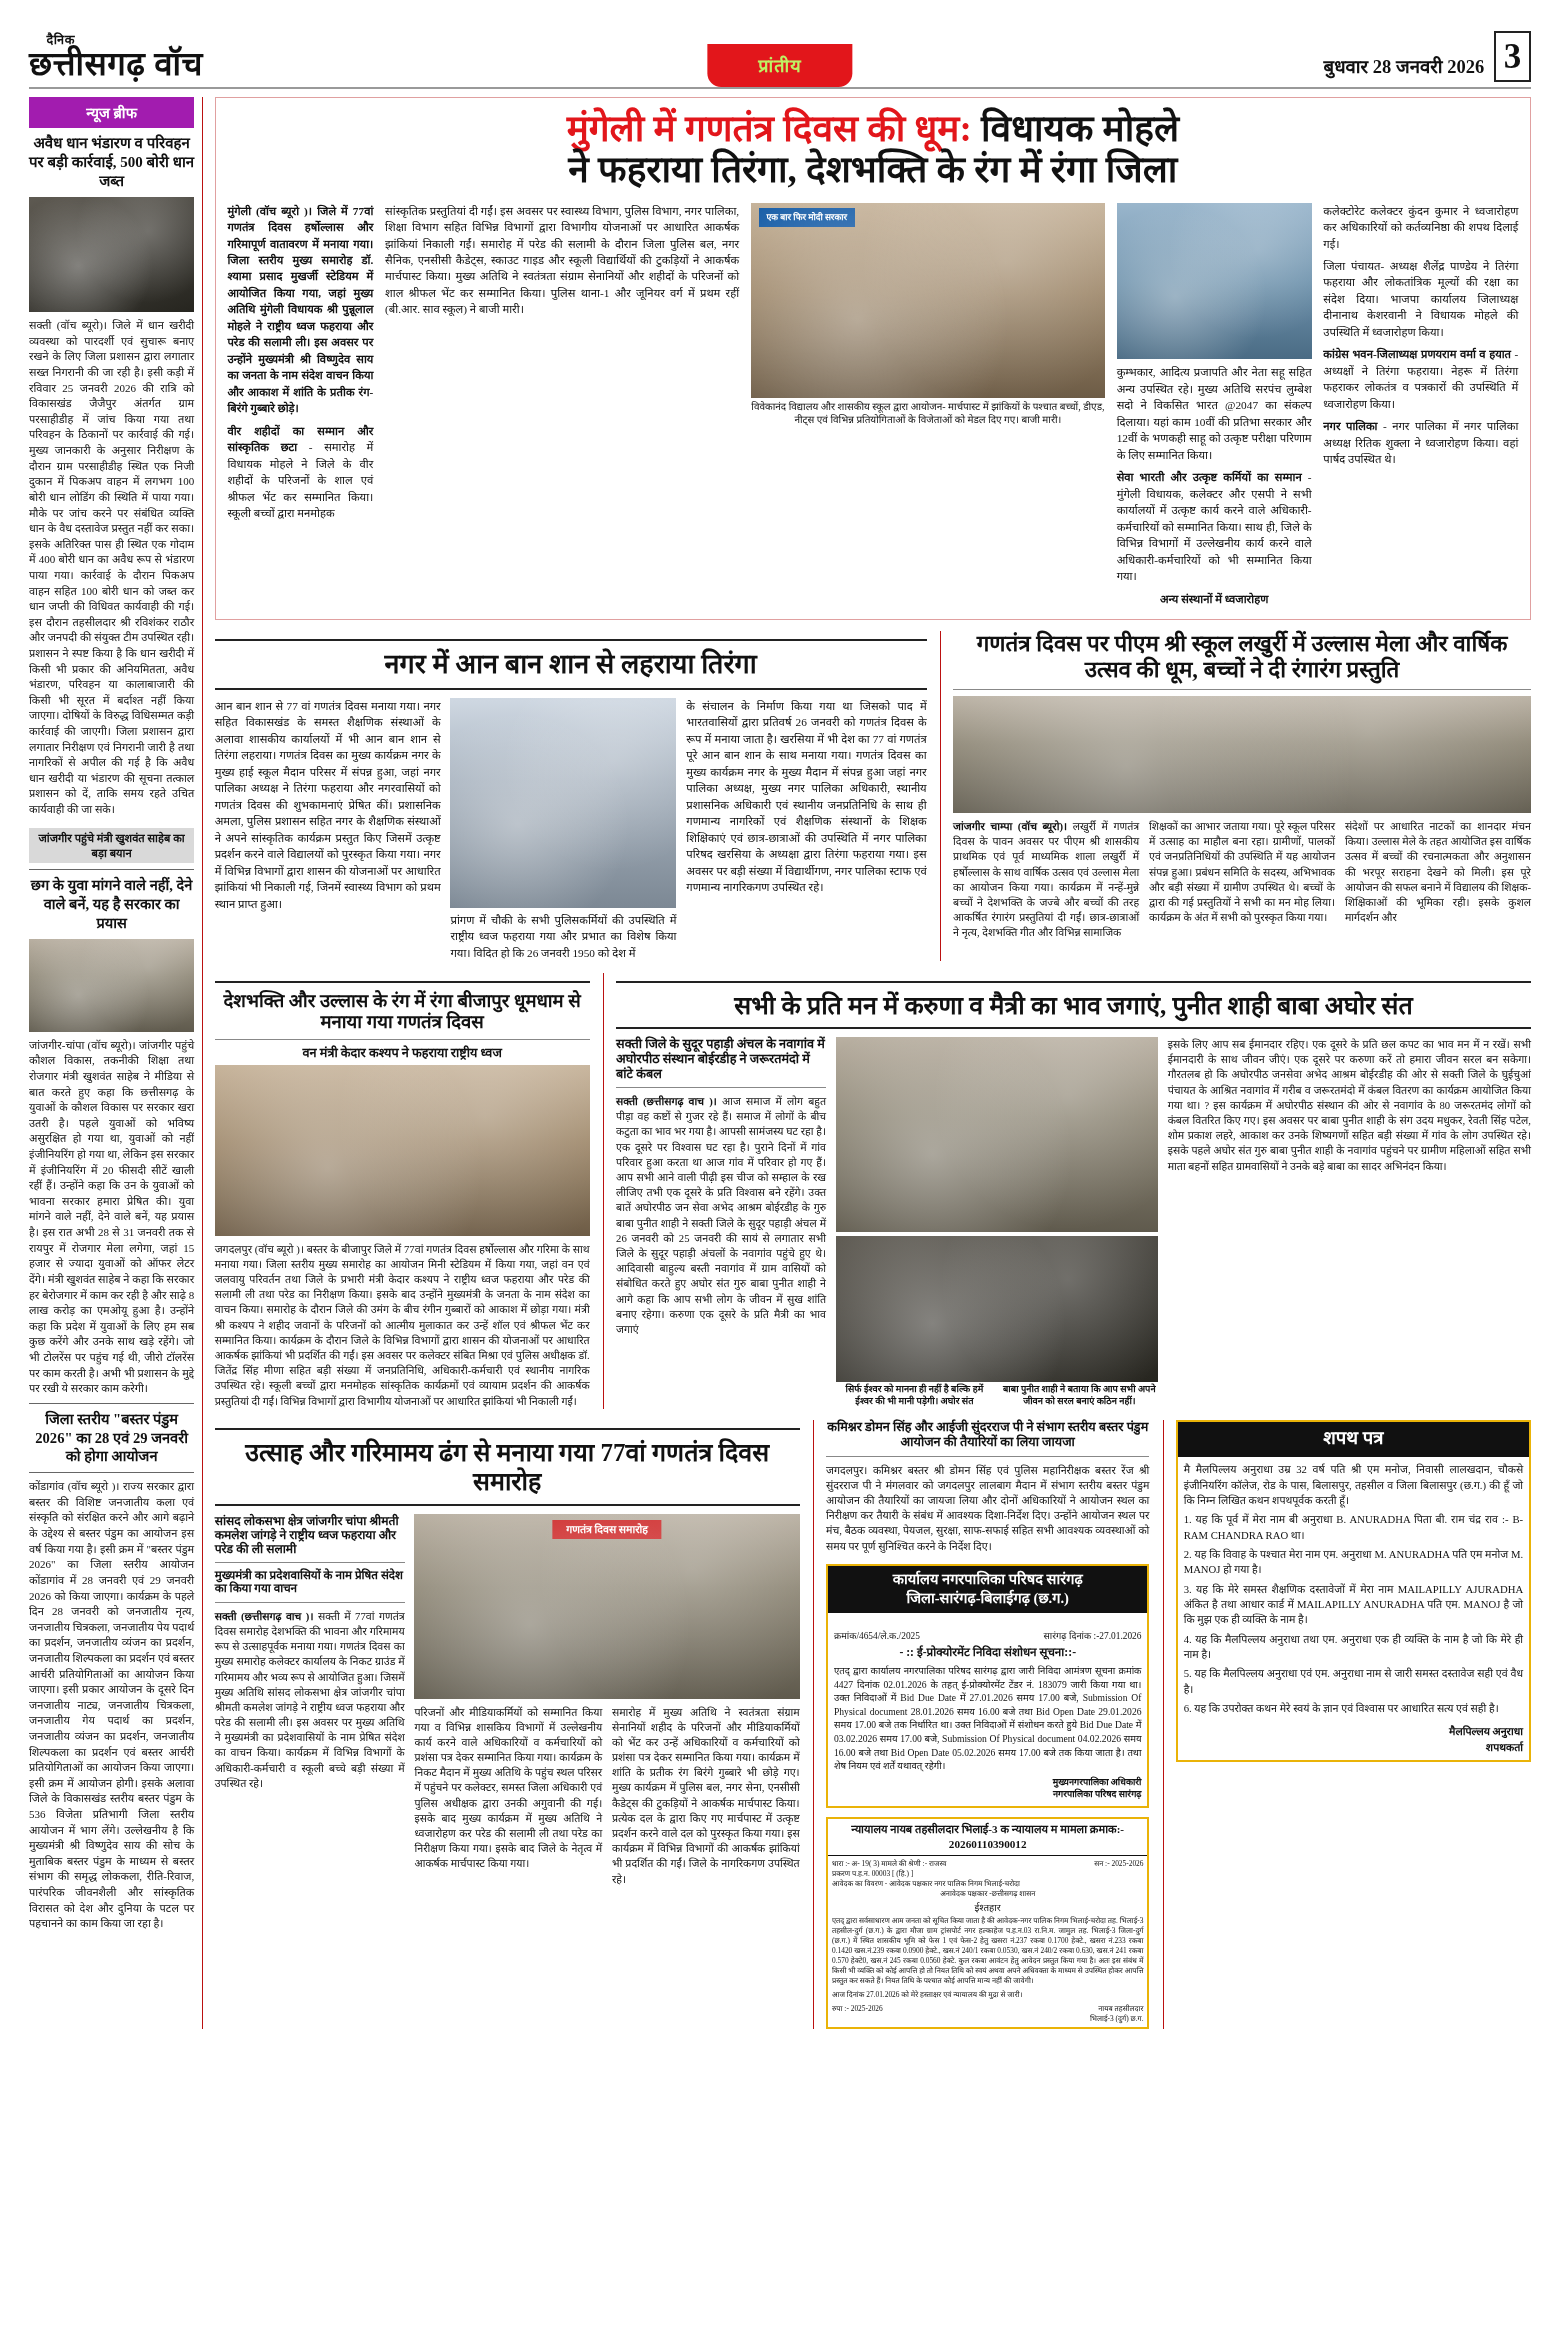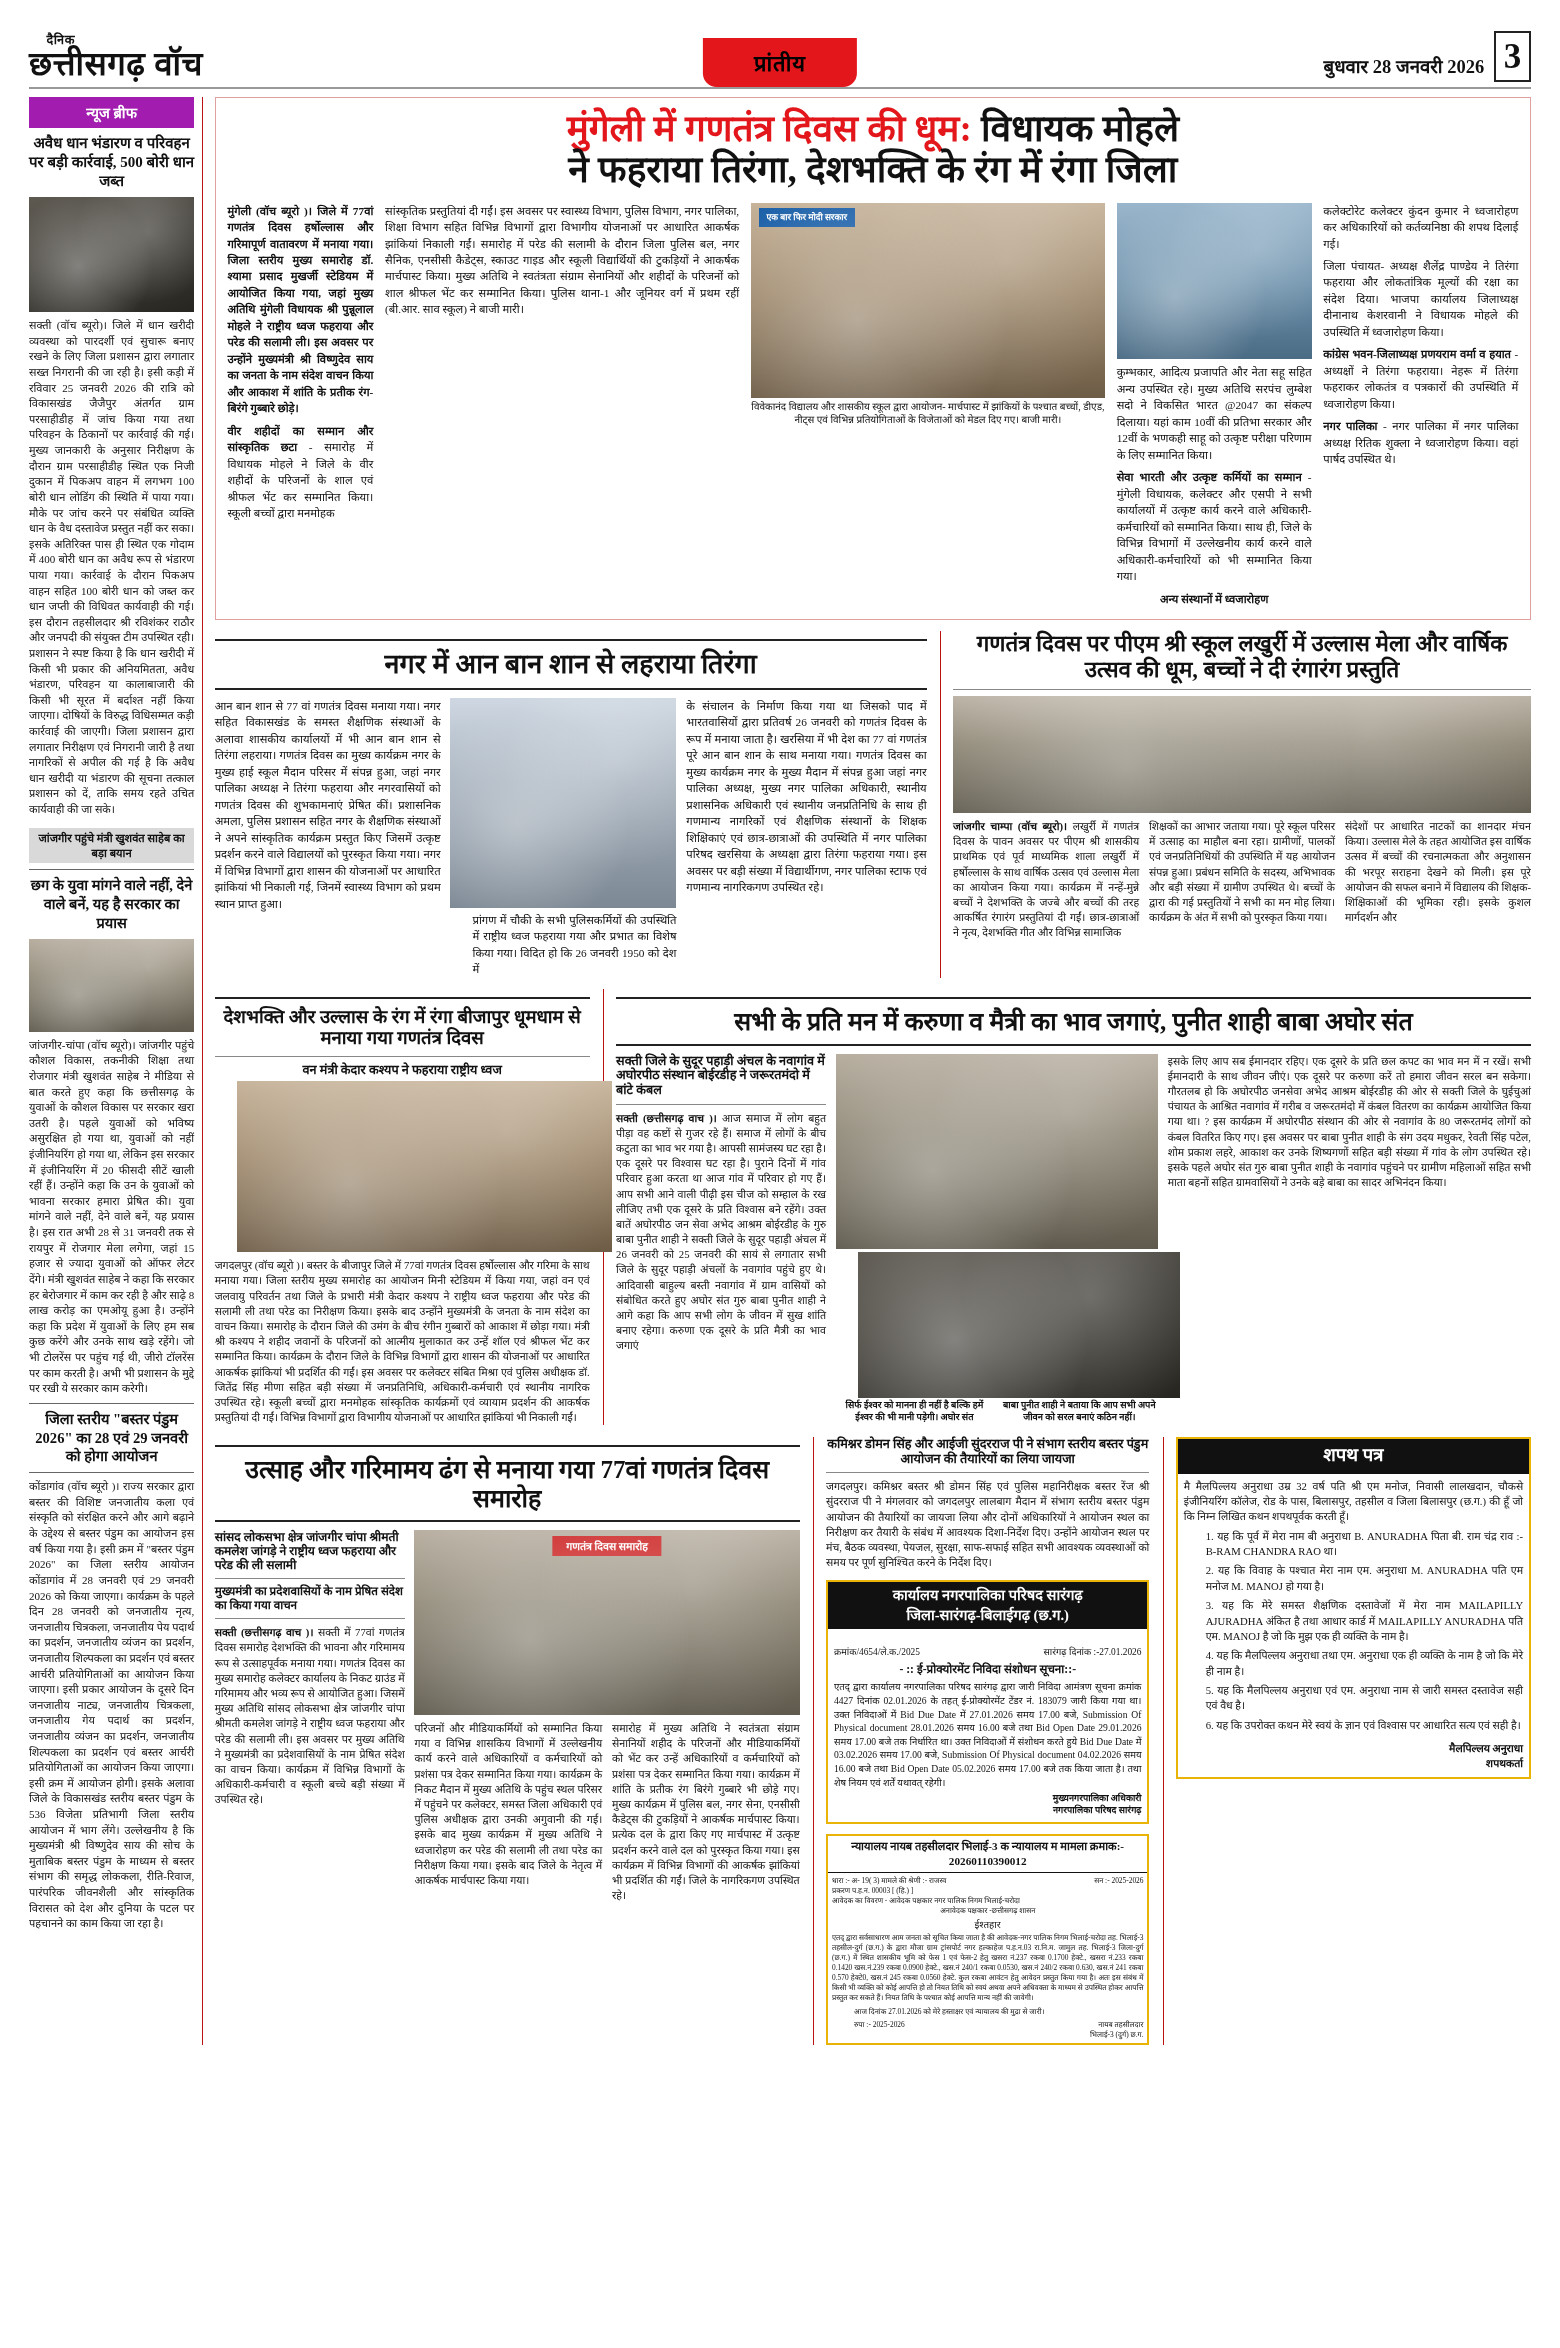--- a/index.html
+++ b/index.html
@@ -11,21 +11,21 @@
   }
   .page { width:1560px; height:2348px; padding:21.5px 29px 9.8px 29px; position:relative; }
 
   
   .masthead { display:flex; align-items:flex-end; height:60px; position:relative; }
   .logo-wrap { width:293px; }
   .logo-small { font-size:12.7px; font-weight:bold; letter-spacing:0.5px; margin-left:17.6px; line-height:1; }
   .logo-main { font-size:33px; font-weight:bold; line-height:1.05; letter-spacing:0.5px; font-family:"Liberation Serif", serif; }
   .section-tag {
     position:absolute; left:50%; transform:translateX(-50%); bottom:-5.9px;
-    background:#e2161b; color:#000000; font-size:22px; font-weight:bold;
+    background:#e2161b; color:#bef264; font-size:18px; font-weight:bold;
     padding:8.8px 51px 10.7px 51px; border-radius:0 0 13.7px 13.7px; letter-spacing:1px;margin-top:21px;
   }
   .date-wrap { margin-left:auto; display:flex; align-items:flex-end; gap:9.8px; }
   .date-txt { font-size:18.5px; font-weight:bold; padding-bottom:3.9px; }
   .page-num {
     border:2px solid #222; width:37px; height:51px; display:flex;
     align-items:center; justify-content:center; font-size:35px; font-weight:bold; line-height:1;
   }
   .rule-top { border-top:2.9px solid #999; margin-top:5.9px; }
 
@@ -91,21 +91,21 @@
   .notice-row { display:flex; justify-content:space-between; font-size:9.4px; margin-top:12px; }
   .notice-sub { text-align:center; font-weight:bold; font-size:11.7px; margin:2.9px 0; }
   .notice-p { text-align:justify; font-size:9.6px; line-height:1.42; }
   .notice-sign { text-align:right; font-size:9.2px; font-weight:bold; margin-top:3.9px; line-height:1.3; }
   .affidavit-head { background:#111; color:#fff; text-align:center; font-weight:bold; font-size:18.5px; padding:3.9px 0 5.9px; }
   .aff-body { font-size:10.7px; line-height:1.44; text-align:justify; padding:4.9px 5.9px; }
   .court-head { text-align:center; font-weight:bold; font-size:11.2px; border-bottom:1px solid #111; padding:2.9px 2px; }
   .court-mini { font-size:7.4px; line-height:1.35; padding:2.9px 3.9px; text-align:justify; }
   .court-mini .rowline { display:flex; justify-content:space-between; }
   .center { text-align:center; }
-  .mt4{margin-top:3.9px;margin-left:22px;} .mt6{margin-top:5.9px;} .mt10{margin-top:9.8px;}
+  .mt4{margin-top:3.9px;} .mt6{margin-top:5.9px;} .mt10{margin-top:9.8px;}
   .cap-small{ font-size:9.4px; font-weight:bold; text-align:center; line-height:1.25; margin-top:2px;}
 </style>
 </head>
 <body>
 
 <div class="page">
 
   <div class="masthead">
     <div class="logo-wrap">
       <div class="logo-small">दैनिक</div>

